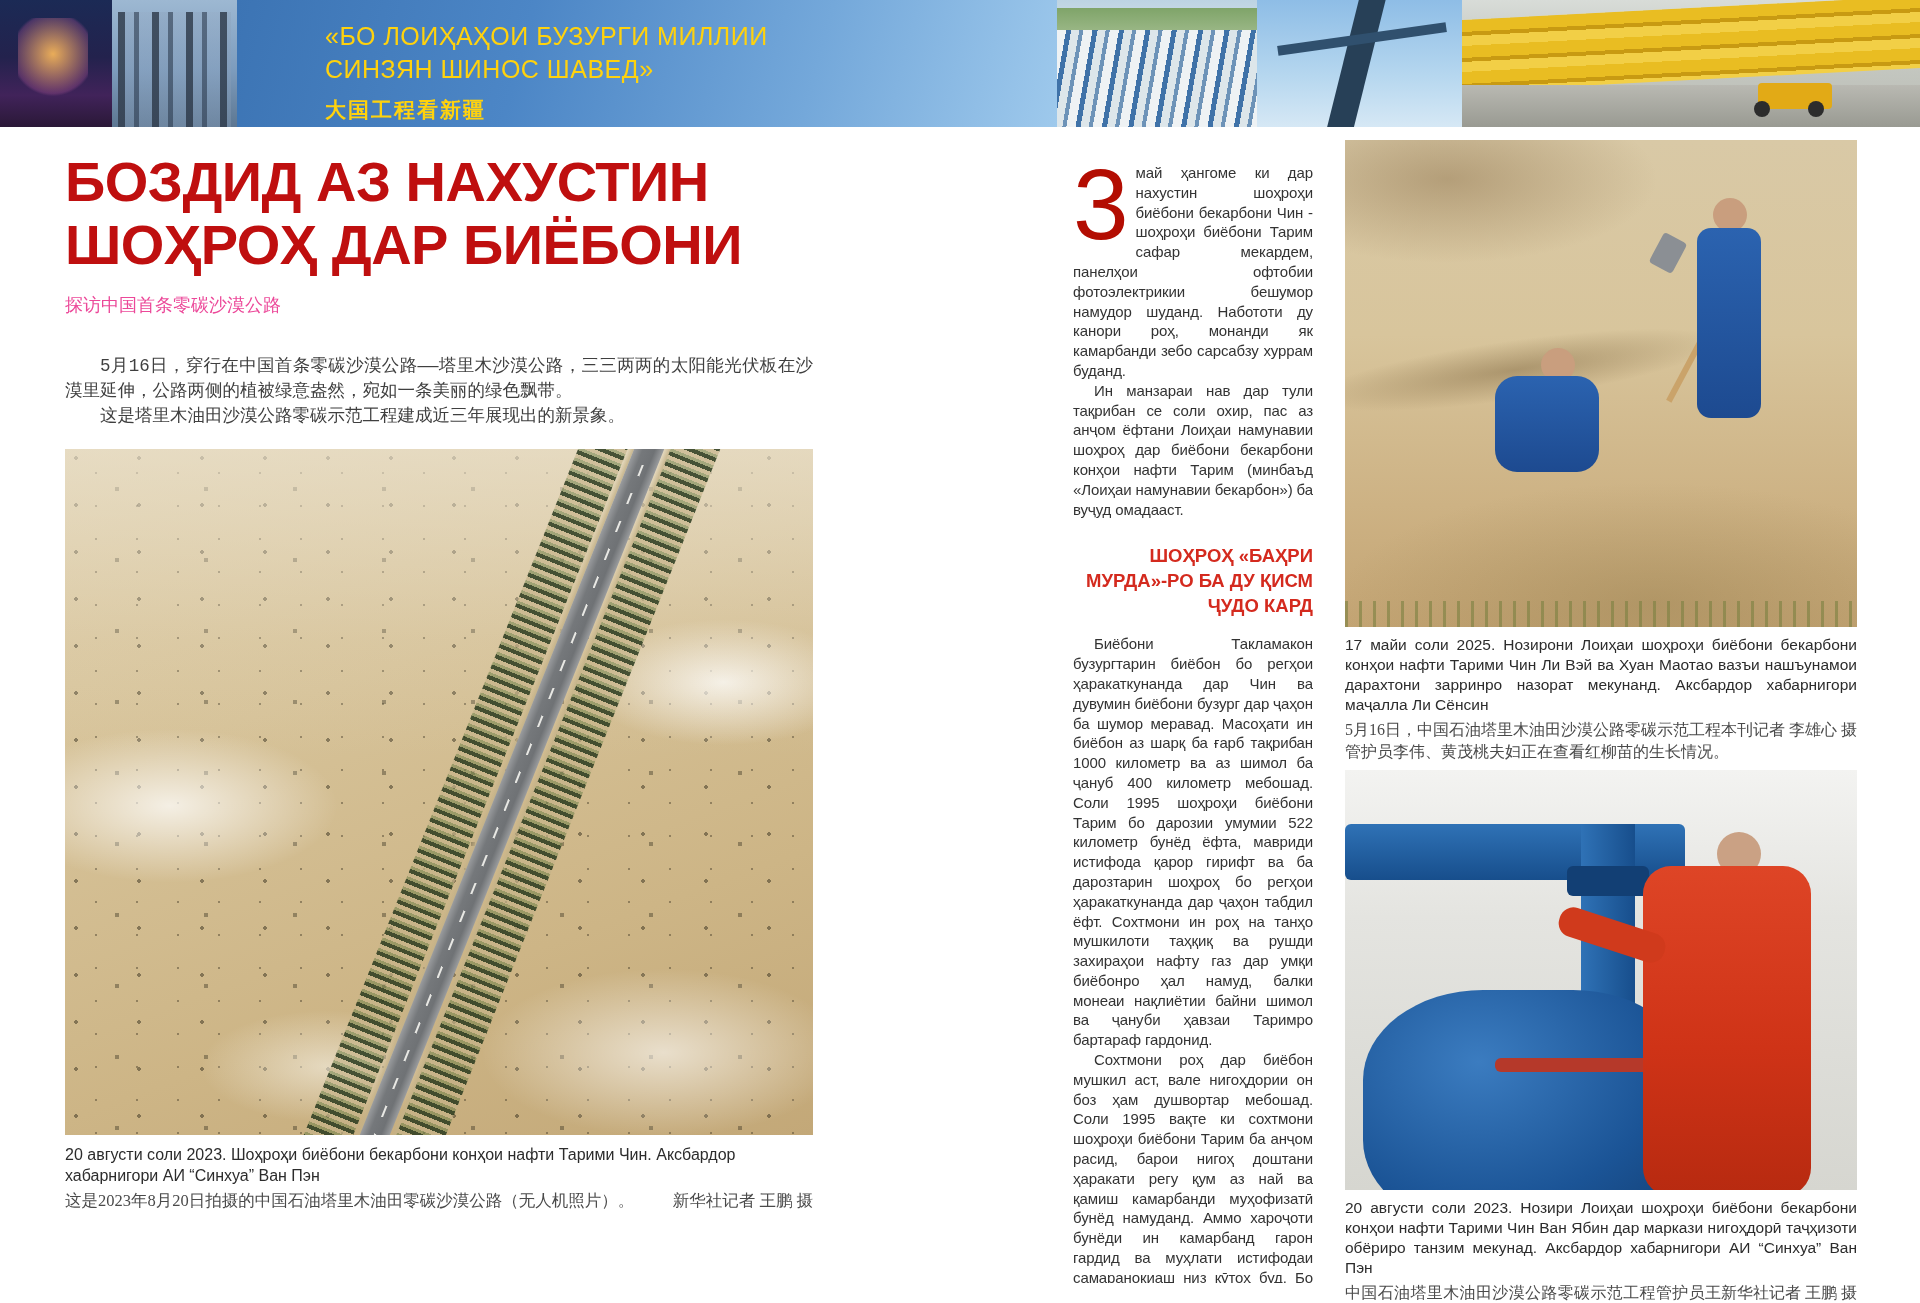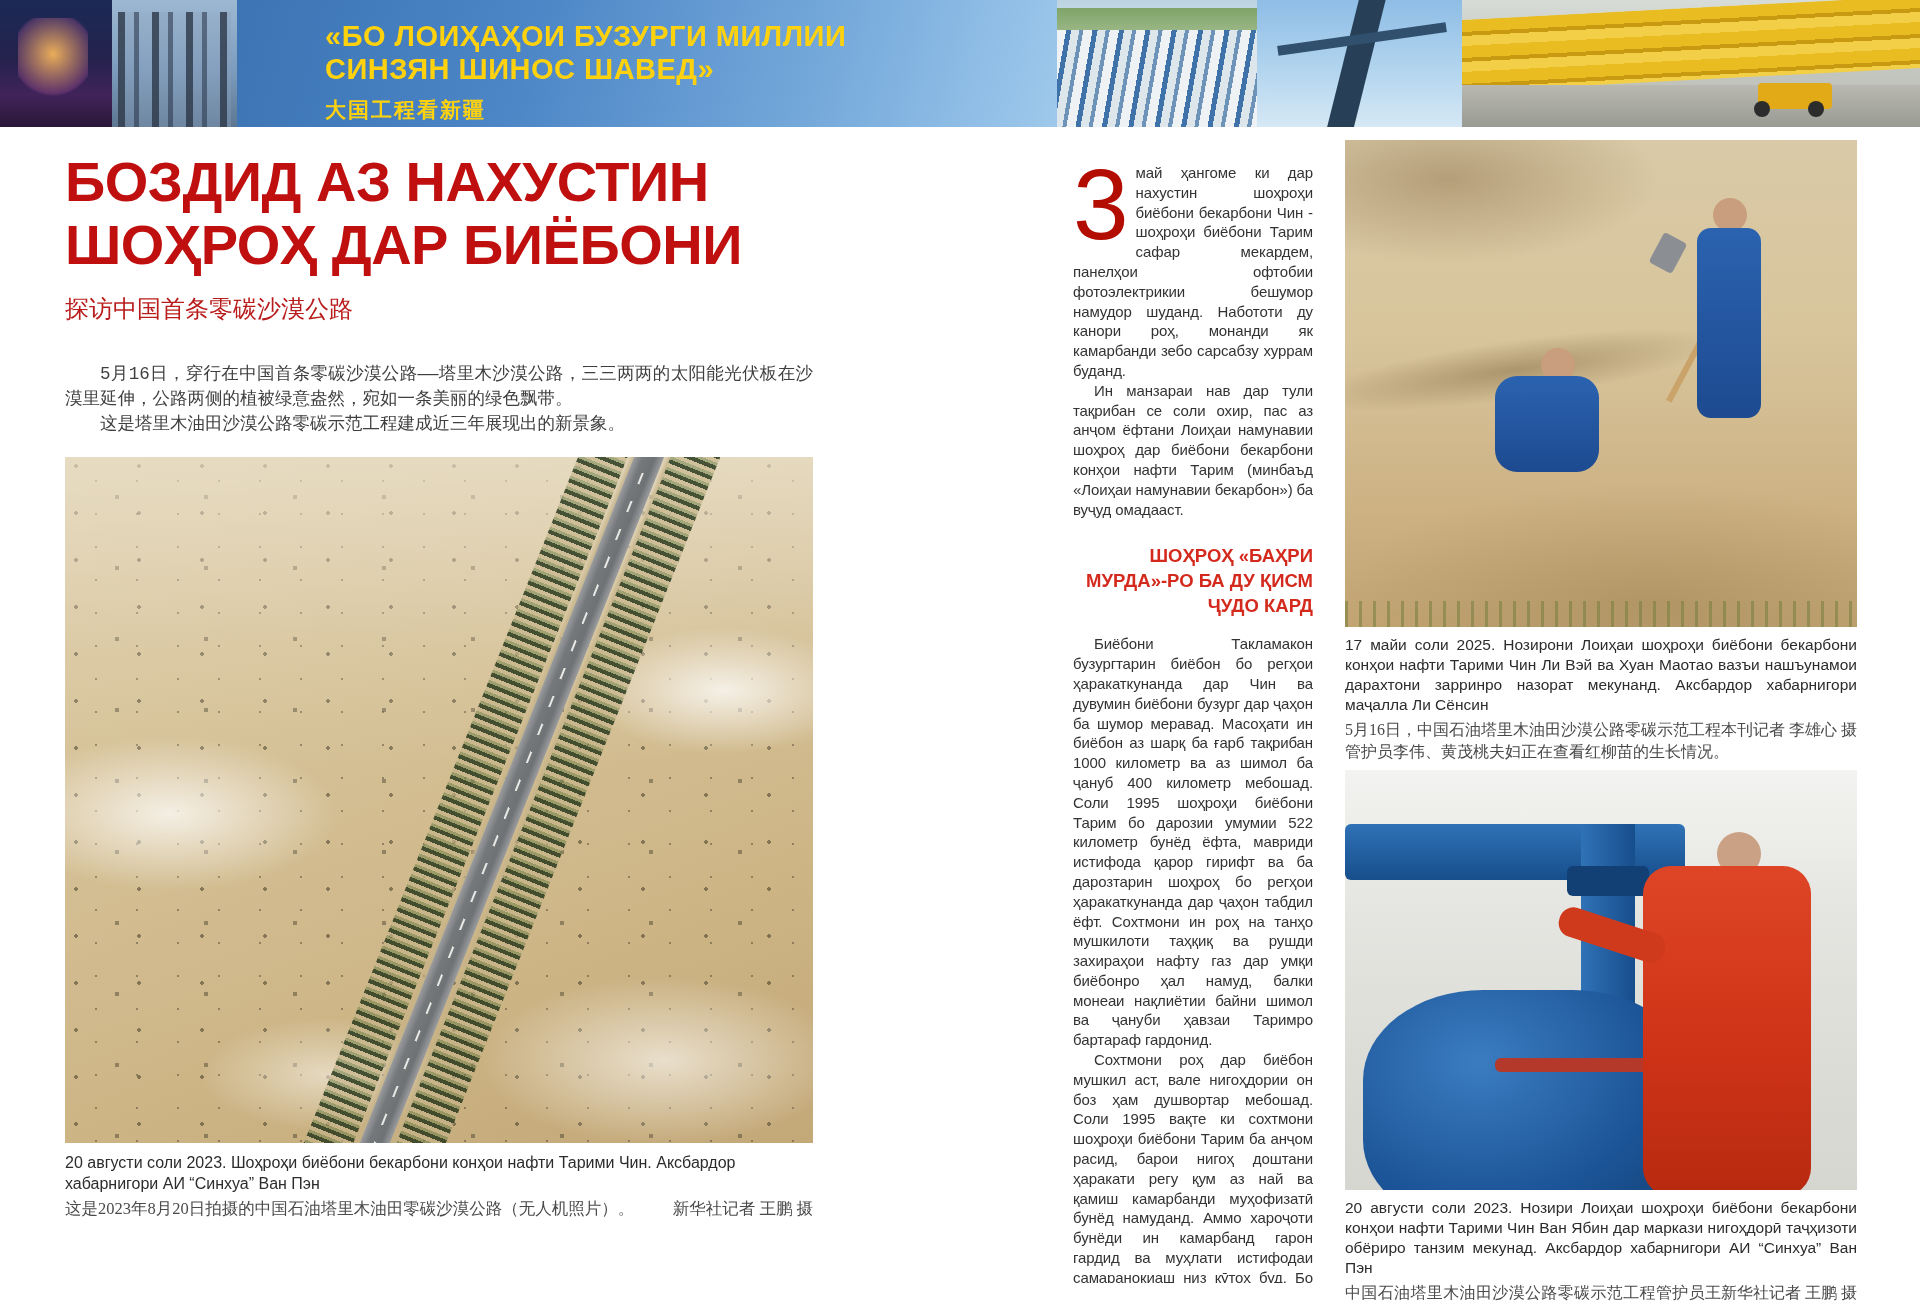--- a/index.html
+++ b/index.html
@@ -11,21 +11,21 @@
   .banner{top:0;left:0;width:1920px;height:127px;display:flex;overflow:hidden;}
   .ph{position:relative;height:100%;overflow:hidden;flex:0 0 auto;}
   .ph-night{width:112px;background:linear-gradient(180deg,#1b2a55 0%,#23224d 45%,#41235a 75%,#2a1837 100%);}
   .ph-night .glow{position:absolute;left:18px;top:18px;width:70px;height:80px;border-radius:8px;
       background:radial-gradient(circle at 50% 45%,rgba(244,180,90,.95),rgba(160,80,140,.35) 70%,transparent 75%);}
   .ph-refinery{width:125px;background:linear-gradient(180deg,#9db8d2 0%,#7d9cbd 55%,#5d7792 100%);}
   .ph-refinery .towers{position:absolute;inset:12px 6px 0 6px;
       background:repeating-linear-gradient(90deg,rgba(50,62,78,.85) 0 7px,rgba(140,160,185,.35) 7px 16px,rgba(60,75,95,.7) 16px 21px,rgba(150,170,195,.3) 21px 34px);}
   .ph-sky{flex:1 1 auto;background:linear-gradient(105deg,#3c74b4 0%,#4c86c6 35%,#74a8da 70%,#9ec9ec 100%);}
   .banner-text{position:absolute;left:88px;top:20px;}
-  .banner-title{font-weight:bold;font-size:29px;line-height:33px;color:#ffd20d;letter-spacing:.5px;}
+  .banner-title{font-weight:normal;font-size:25px;line-height:33px;color:#ffd20d;letter-spacing:.5px;}
   .banner-cn{font-weight:bold;font-size:21px;color:#ffd20d;margin-top:10px;letter-spacing:2px;}
   .ph-aerial{width:200px;background:linear-gradient(180deg,#bcd3e2 0%,#d9e4ea 30%,#c2d2da 100%);}
   .ph-aerial .roofs{position:absolute;inset:30px 0 0 0;
       background:repeating-linear-gradient(100deg,#eef2f4 0 9px,#3f72a8 9px 14px,#dde6ea 14px 22px,#6d93b8 22px 26px);}
   .ph-aerial .green{position:absolute;left:0;top:8px;width:100%;height:26px;
       background:linear-gradient(180deg,#7fa469,#9db989);}
   .ph-derrick{width:205px;background:linear-gradient(180deg,#8ebde6 0%,#b6d7ef 60%,#d6e8f5 100%);}
   .ph-derrick .mast{position:absolute;left:86px;top:-20px;width:26px;height:170px;background:#274057;transform:rotate(14deg);}
   .ph-derrick .boom{position:absolute;left:20px;top:34px;width:170px;height:10px;background:#30506e;transform:rotate(-8deg);}
   .ph-pipes{width:458px;background:linear-gradient(180deg,#d8dcd8 0%,#c9ccc6 30%,#b9bcb4 100%);}
@@ -33,21 +33,21 @@
       background:repeating-linear-gradient(180deg,#e9bd22 0 12px,#c89a12 12px 16px,#f2cf46 16px 26px);
       transform:skewY(-3deg);}
   .ph-pipes .floor{position:absolute;left:0;bottom:0;width:100%;height:42px;background:linear-gradient(180deg,#b9b9b2,#999a92);}
   .ph-pipes .robot{position:absolute;right:88px;bottom:18px;width:74px;height:26px;background:#e2aa16;border-radius:4px;}
   .ph-pipes .wheel{position:absolute;bottom:10px;width:16px;height:16px;border-radius:50%;background:#2c2c2c;}
   .ph-pipes .w1{right:150px;} .ph-pipes .w2{right:96px;}
 
   
   .left-col{left:65px;top:150px;width:748px;}
   .headline{color:#bf0f0f;font-weight:bold;font-size:56px;line-height:63px;letter-spacing:-.5px;}
-  .subtitle-cn{margin-top:17px;font-size:24px;color:#b91c1c;font-family:"Liberation Sans",sans-serif;}
+  .subtitle-cn{margin-top:17px;font-size:18px;color:#ec4899;font-family:"Liberation Sans",sans-serif;}
   .intro{margin-top:37px;font-family:"Liberation Serif",serif;font-size:17.5px;line-height:25px;color:#3f3f3f;}
   .intro p{margin:0;text-align:justify;font-family:Liberation Mono, monospace;}
   .indent{text-indent:2em;}
   .intro-row{display:flex;justify-content:space-between;}
   .intro-byline{white-space:nowrap;color:#3f3f3f;}
 
   .desert-photo{position:relative;margin-top:20px;width:748px;height:686px;overflow:hidden;
       background:
         radial-gradient(ellipse 240px 110px at 14% 52%, rgba(255,255,255,.75), transparent 70%),
         radial-gradient(ellipse 200px 90px at 88% 34%, rgba(255,255,255,.8), transparent 70%),

